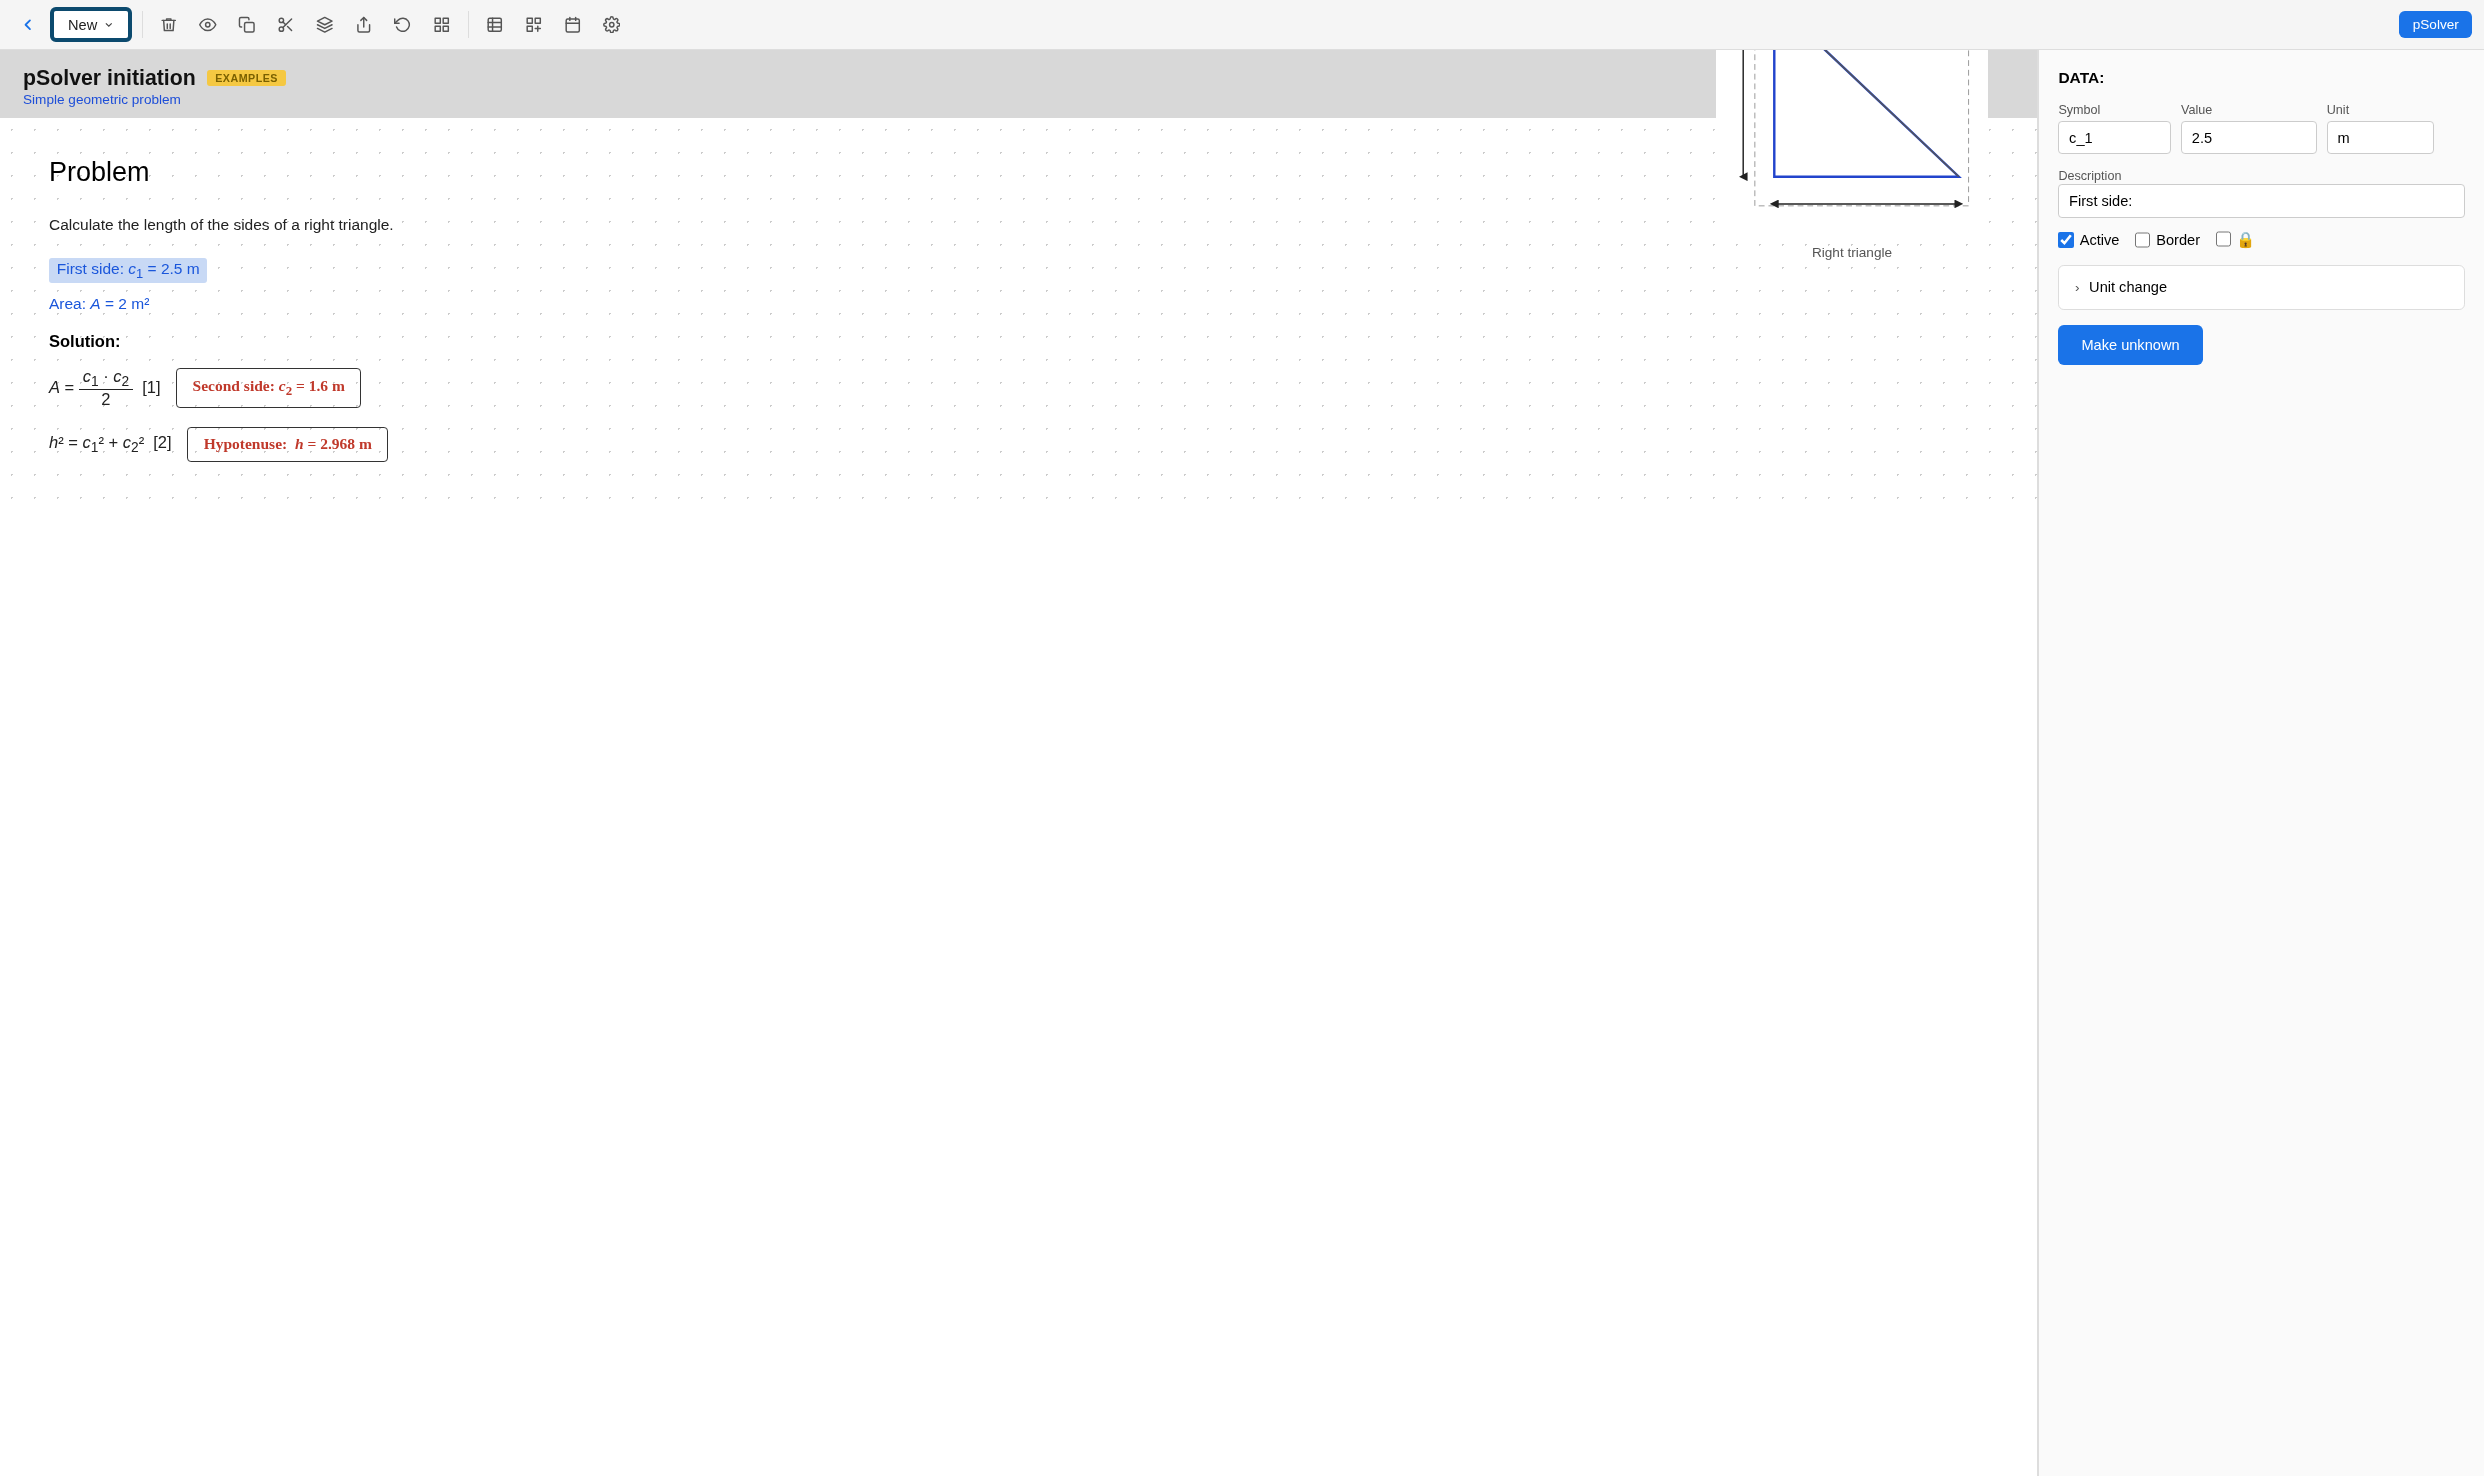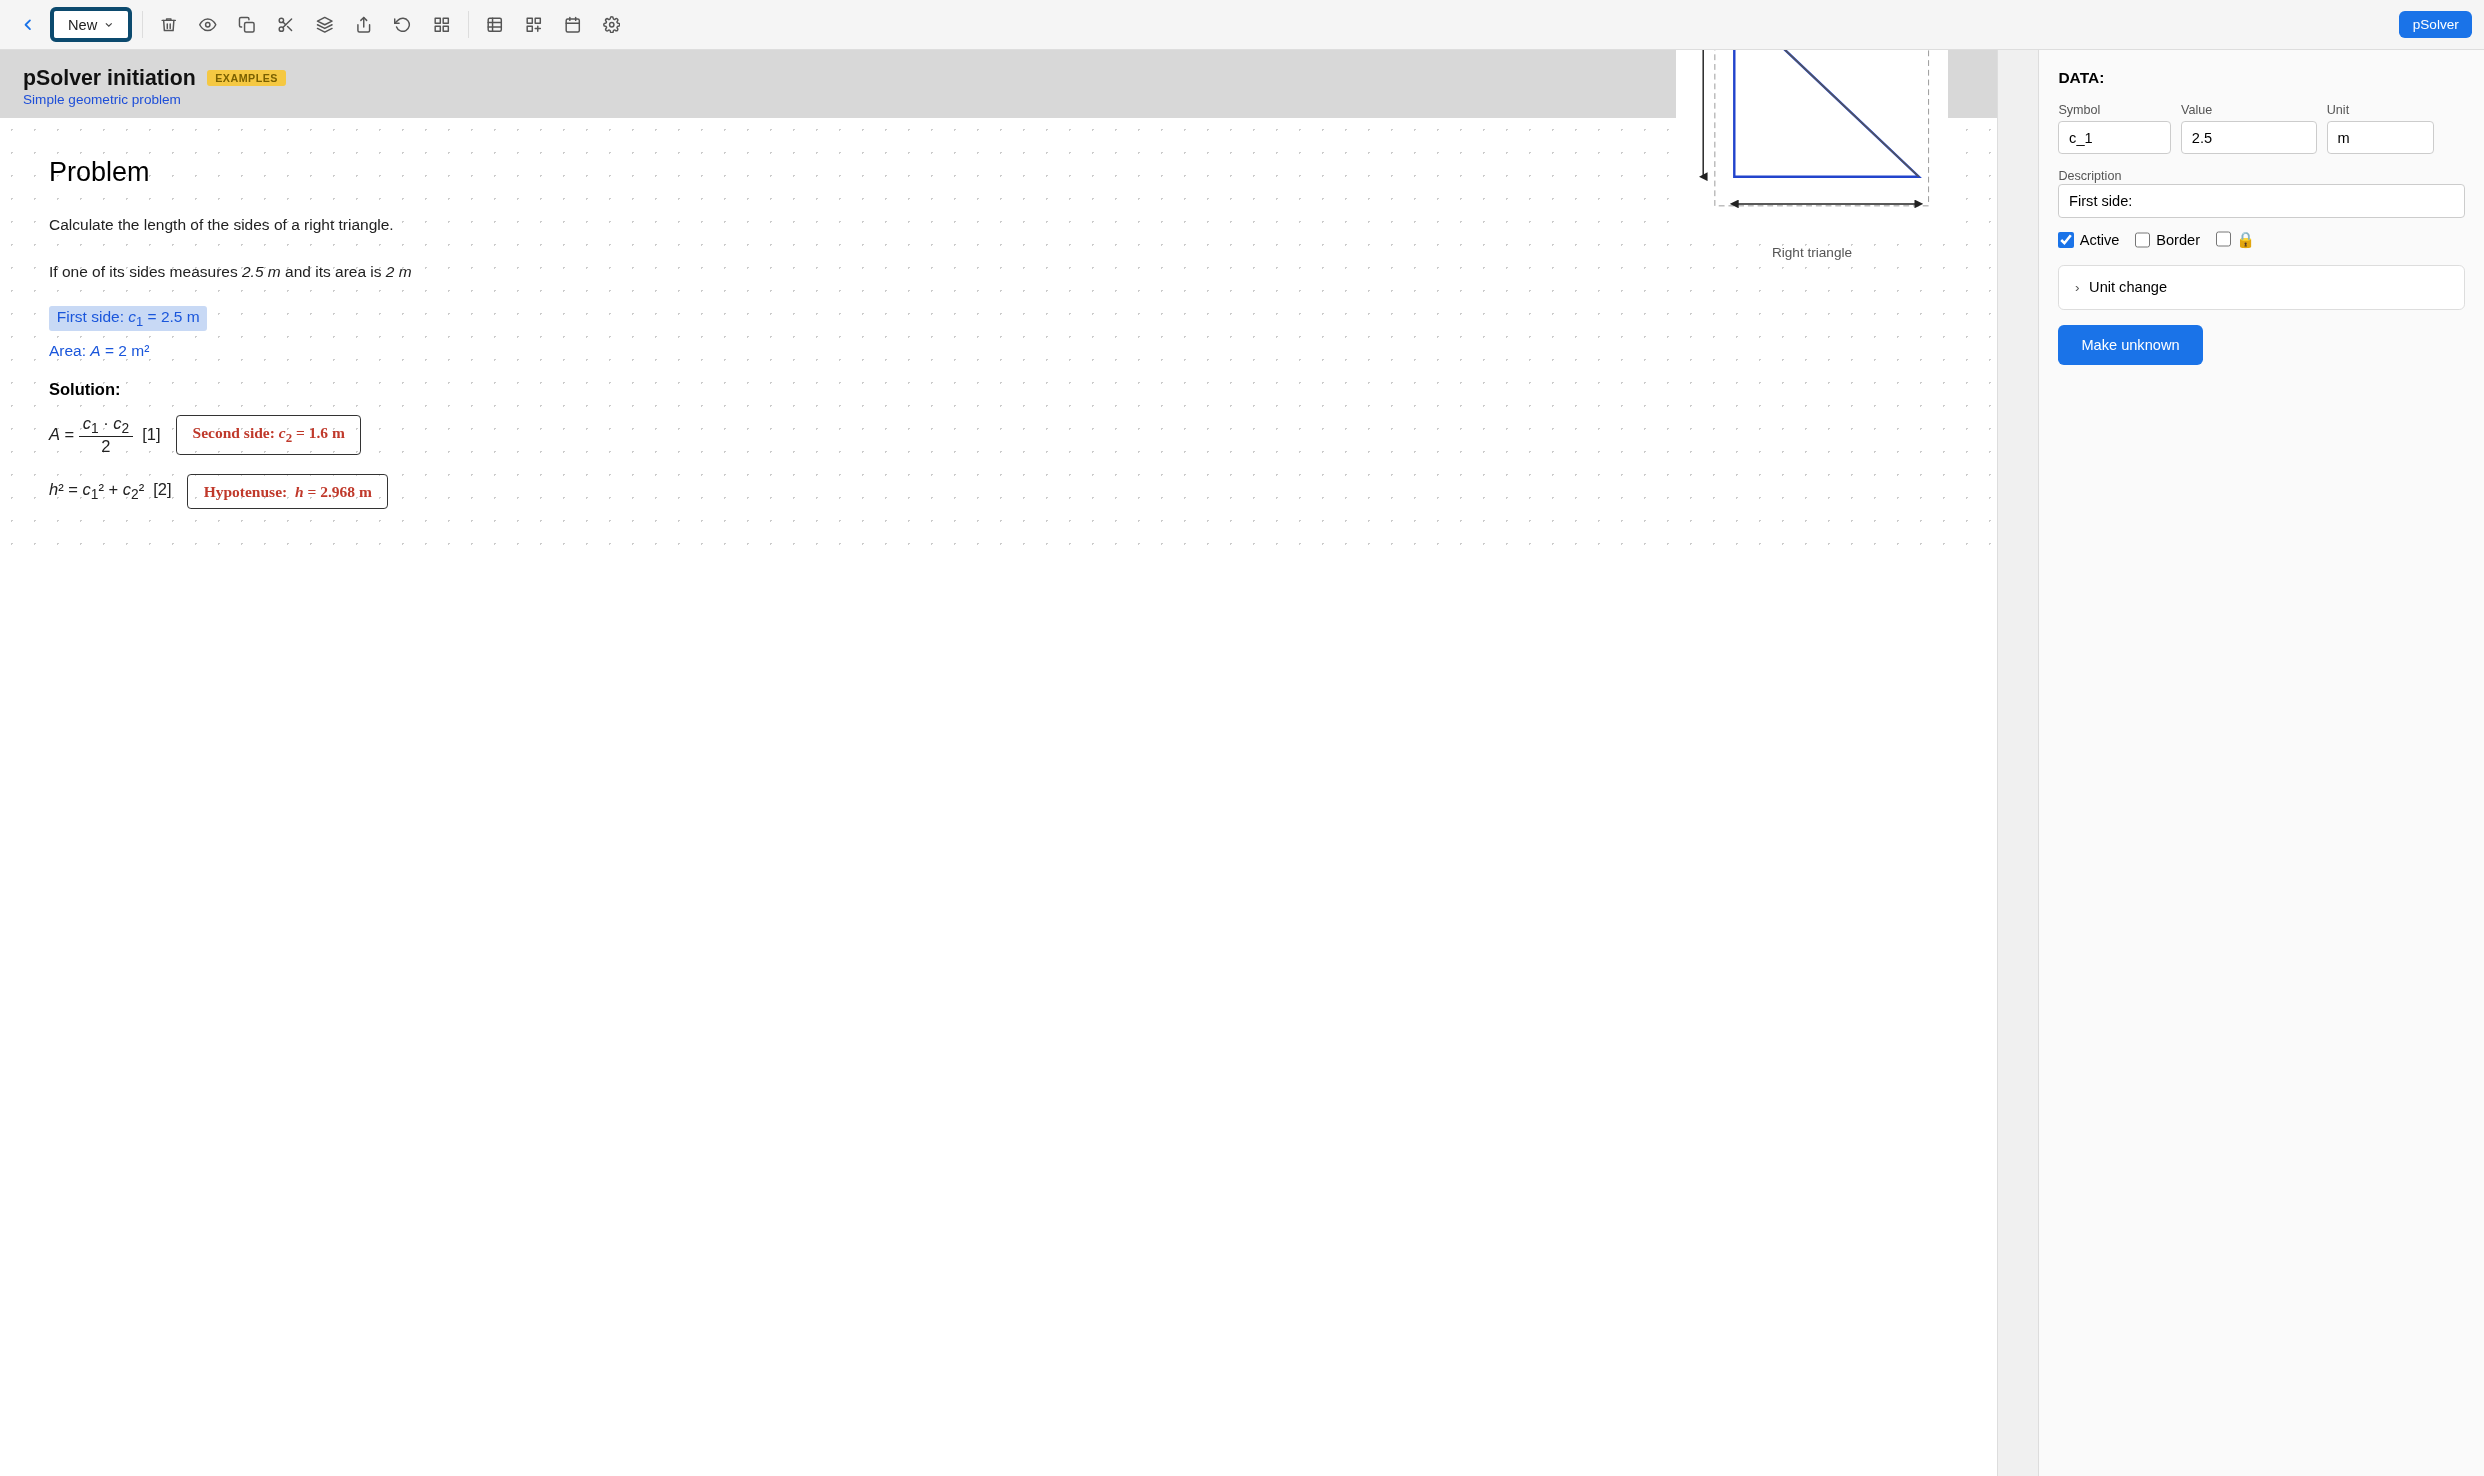--- a/index.html
+++ b/index.html
@@ -22,21 +22,21 @@
       display: flex; align-items: center; gap: 5.8px;
     }
     .user-btn {
       background: #1a73e8; color: white; border: none; border-radius: 5.8px;
       padding: 5.8px 13.6px; cursor: pointer; font-size: 13.6px; margin-left: auto;
     }
     .toolbar-sep { width: 1px; height: 27px; background: #ddd; margin: 0 3.9px; }
 
     
     .main-layout {
-      display: flex; height: calc(100vh - 50px); gap: 40px;
+      display: flex; height: calc(100vh - 50px);
     }
 
     
     .left-panel {
       flex: 1; overflow-y: auto; background: white;
       border-right: 1px solid #ddd;
     }
 
     
     .doc-header {
@@ -316,23 +316,20 @@
             </marker>
           </defs>
         </svg>
         <div class="diagram-label">Right triangle</div>
       </div>
 
       <h1 class="problem-title">Problem</h1>
 
       <p class="problem-text">Calculate the length of the sides of a right triangle.</p>
 
-      <p class="problem-text">
-        If one of its sides measures <em>2.5 m</em> and its area is <em>2 m</em>
-      </p>
 
       <div style="margin-bottom: 15.5px;">
         <div class="given-item highlighted">
           First side: <i>c</i><sub>1</sub> = 2.5 m
         </div>
         <br>
         <div class="given-item" style="margin-top:5.8px;">
           Area: <i>A</i> = 2 m²
         </div>
       </div>

